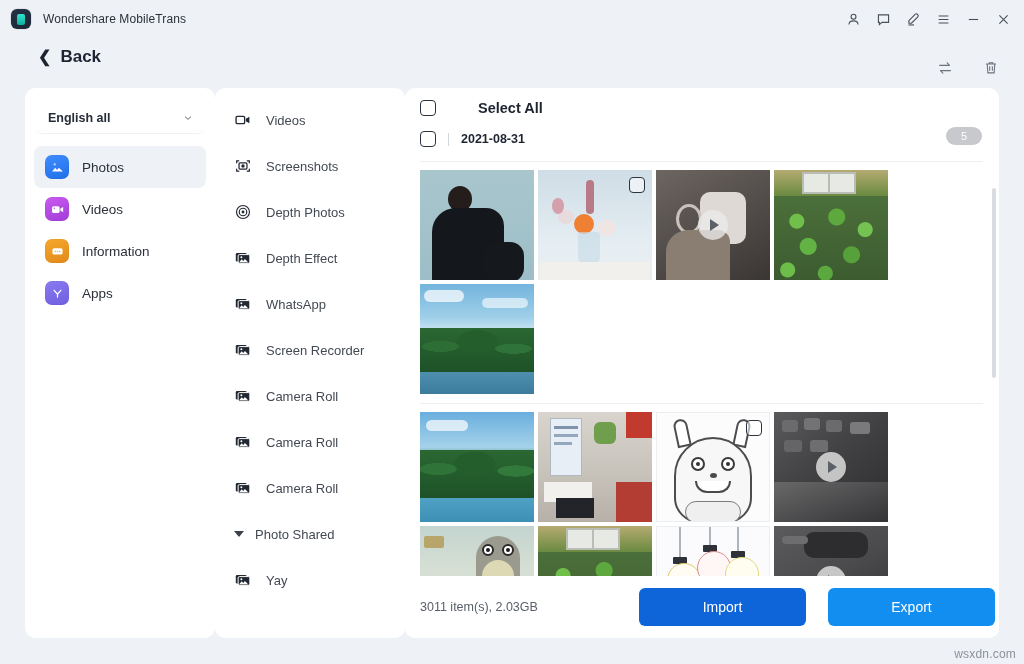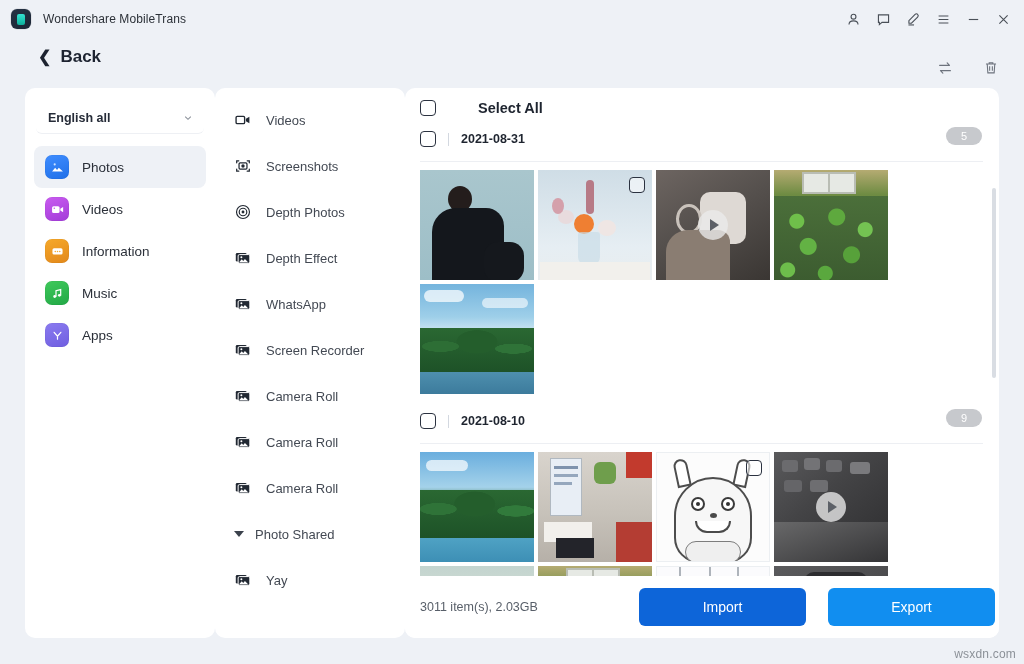--- a/index.html
+++ b/index.html
@@ -279,30 +279,20 @@
       <div class="nav-item">
         <span class="nav-ico ico-info">
           <svg width="15" height="15" viewBox="0 0 16 16">
               <rect x="2.6" y="4.6" width="10.8" height="6.6" rx="1.7" fill="#fff"></rect>
               <circle cx="5.6" cy="7.9" r=".8" fill="#f6a92b"></circle>
               <circle cx="8" cy="7.9" r=".8" fill="#f6a92b"></circle>
               <circle cx="10.4" cy="7.9" r=".8" fill="#f6a92b"></circle>
             </svg>
         </span>
         <span>Information</span>
-      </div>
-      <div class="nav-item">
-        <span class="nav-ico ico-music">
-          <svg width="15" height="15" viewBox="0 0 16 16" fill="none" stroke="#fff" stroke-width="1.3" stroke-linecap="round">
-              <path d="M6.4 11V5.1l5-1.3v6"></path>
-              <circle cx="5" cy="11.2" r="1.5" fill="#fff" stroke="none"></circle>
-              <circle cx="10" cy="9.9" r="1.5" fill="#fff" stroke="none"></circle>
-            </svg>
-        </span>
-        <span>Music</span>
       </div>
       <div class="nav-item">
         <span class="nav-ico ico-apps">
           <svg width="15" height="15" viewBox="0 0 16 16" fill="none" stroke="#fff" stroke-width="1.3" stroke-linecap="round">
               <path d="M4.4 4.6l3.6 4.2 3.6-4.2M8 8.8v3.2"></path>
             </svg>
         </span>
         <span>Apps</span>
       </div>
     </div>
@@ -496,26 +486,20 @@
           <div style="position:absolute;left:62px;top:14px;width:46px;height:10px;border-radius:6px;background:rgba(255,255,255,.6)"></div>
           <div style="position:absolute;left:0;top:44px;width:114px;height:46px;background:
             radial-gradient(ellipse at 18% 40%, #2d6e35 0 18px, transparent 19px),
             radial-gradient(ellipse at 50% 30%, #245e2c 0 20px, transparent 21px),
             radial-gradient(ellipse at 82% 45%, #2f7338 0 18px, transparent 19px),
             linear-gradient(180deg,#2a6832,#1d5127)"></div>
           <div style="position:absolute;left:0;top:88px;width:114px;height:22px;background:linear-gradient(180deg,#4e8fae,#3c7b9c)"></div>
         </div>
       </div>
 
-      <div class="rowline date-row" style="margin-top:14px;">
-        <span class="cbox"></span>
-        <span class="date-sep"></span>
-        <span class="date-lbl">2021-08-10</span>
-        <span class="count-badge">9</span>
-      </div>
       <div class="sect-rule"></div>
 
       <div class="grid">
         <div class="thumb" style="background:linear-gradient(180deg,#6aaede 0%,#a4d2ea 32%,#2f6b3a 48%,#1f5a2b 78%,#55c2d6 100%)">
           <div style="position:absolute;left:6px;top:8px;width:42px;height:11px;border-radius:8px;background:rgba(255,255,255,.7)"></div>
           <div style="position:absolute;left:0;top:38px;width:114px;height:50px;background:
             radial-gradient(ellipse at 16% 38%, #2f7338 0 18px, transparent 19px),
             radial-gradient(ellipse at 48% 28%, #245e2c 0 20px, transparent 21px),
             radial-gradient(ellipse at 84% 42%, #317a3b 0 18px, transparent 19px),
             linear-gradient(180deg,#2a6832,#1d5127)"></div>

